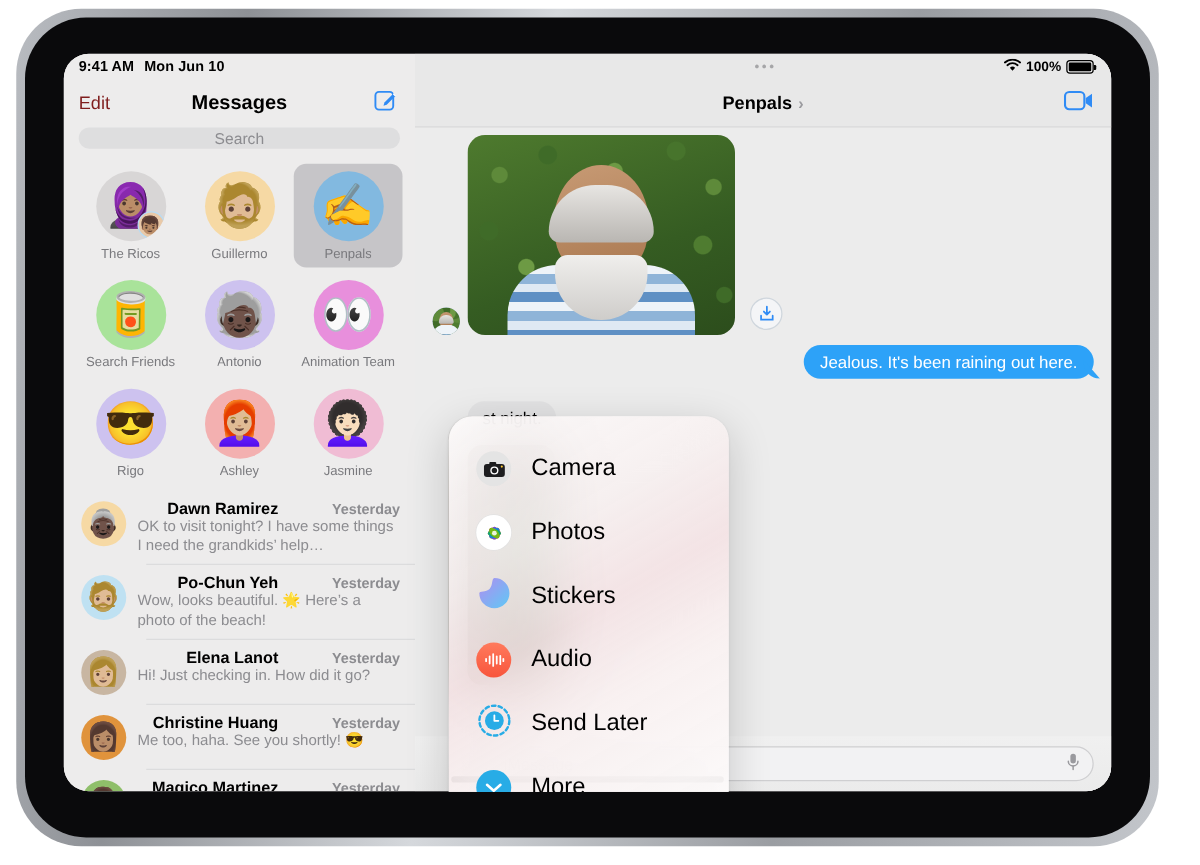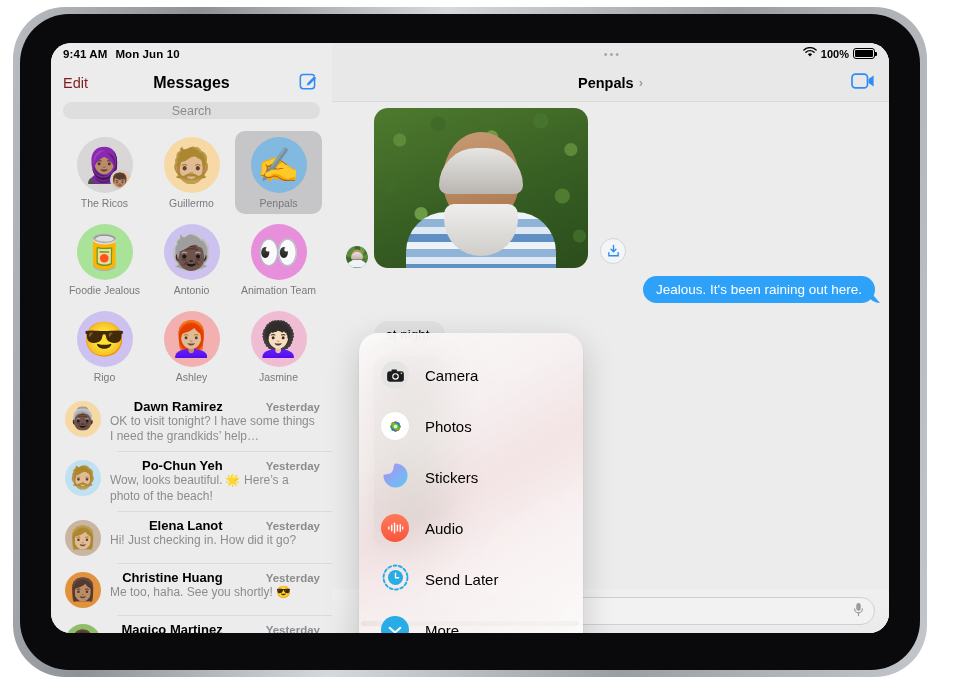--- a/index.html
+++ b/index.html
@@ -298,21 +298,21 @@
     z-index: 5;
     padding: 18px 0 12px 0;
     display:flex; flex-direction:column; justify-content:space-between;
   }
   .mitem {
     display:flex; align-items:center; gap:16px;
     padding: 0 0 0 22px; height: 48px;
     cursor:pointer;
   }
   .mico { width:28px; height:28px; flex:0 0 28px; display:flex; align-items:center; justify-content:center;}
-  .mlab { font-size:15px; color:#000; }
+  .mlab { font-size:19px; color:#000; }
 
   .ico-cam {
     width:28px;height:28px;border-radius:50%;background:#e4e4e4;
     display:flex;align-items:center;justify-content:center;
   }
   .ico-photos{
     width:28px;height:28px;border-radius:50%;background:#fff;
     box-shadow:0 0 0 .6px #e2e2e2;
     display:flex;align-items:center;justify-content:center;
   }
@@ -374,21 +374,21 @@
             <div class="pin selected">
               <div class="pin-av" style="background:#82b9e0">
                 <span>✍️</span>
               </div>
               <div class="pin-lab">Penpals</div>
             </div>
             <div class="pin">
               <div class="pin-av" style="background:#a9e39a">
                 <span>🥫</span>
               </div>
-              <div class="pin-lab">Foodie Jealous</div>
+              <div class="pin-lab">Search Friends</div>
             </div>
             <div class="pin">
               <div class="pin-av" style="background:#cdc2ef">
                 <span>🧓🏿</span>
               </div>
               <div class="pin-lab">Antonio</div>
             </div>
             <div class="pin">
               <div class="pin-av" style="background:#e88fdc">
                 <span>👀</span>

